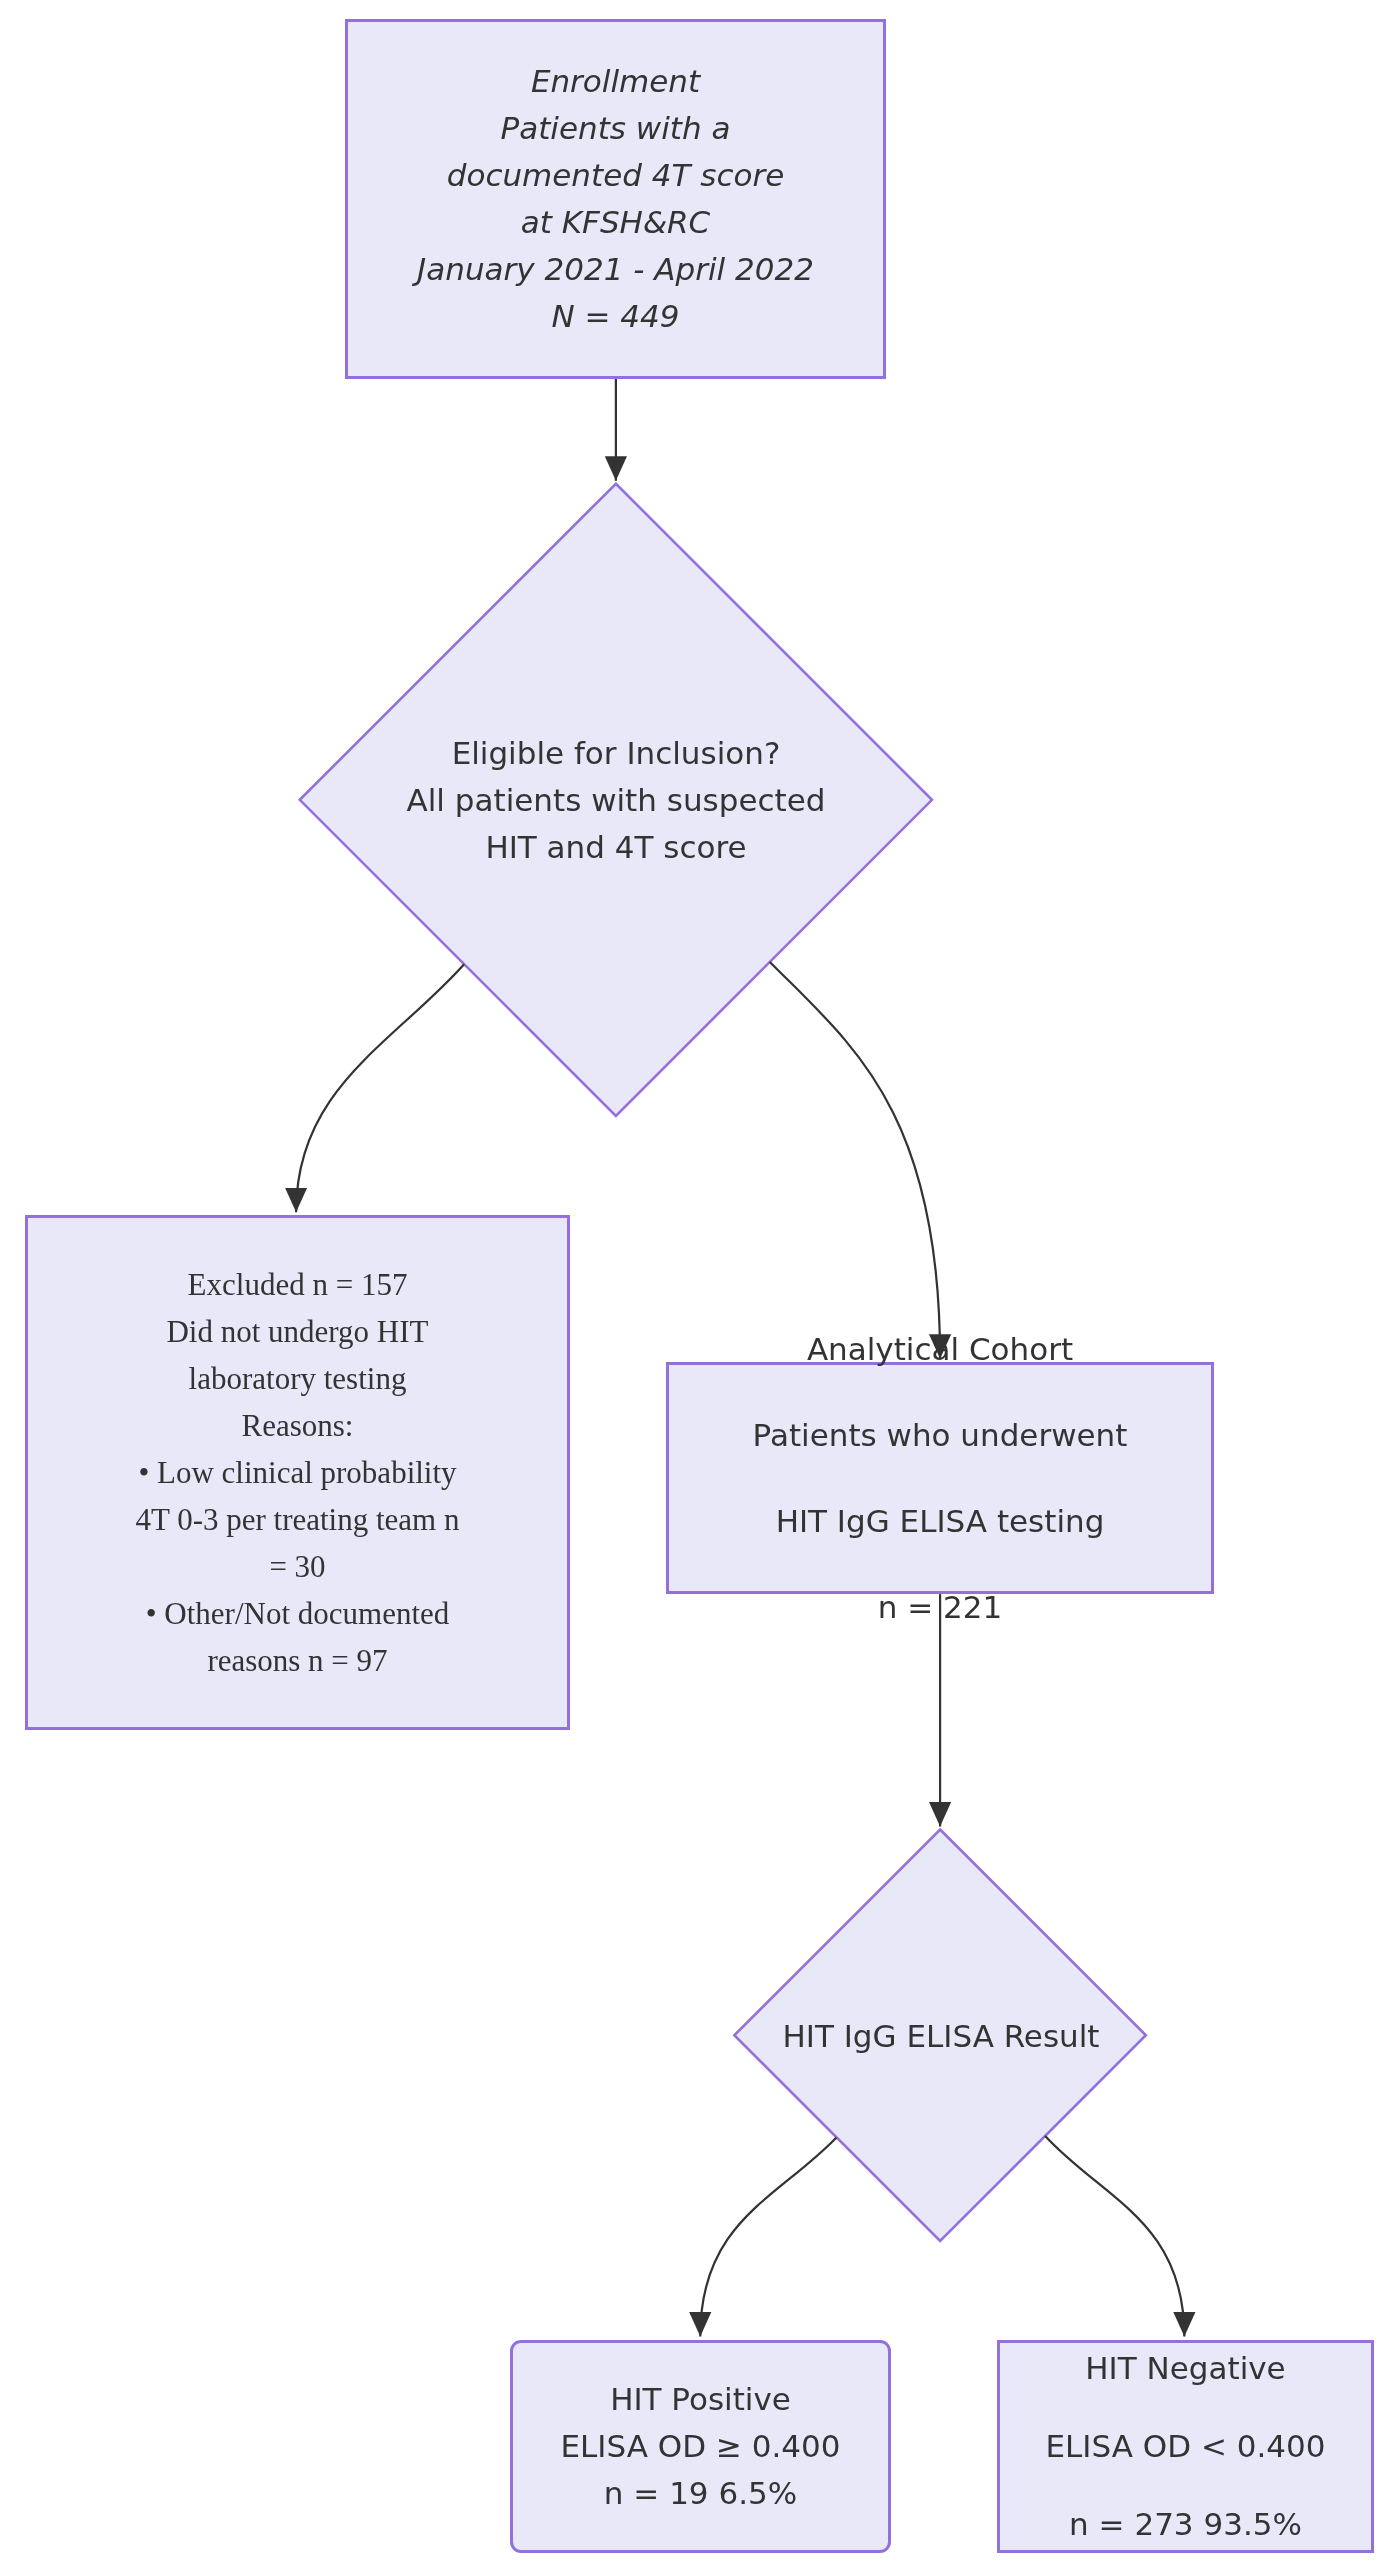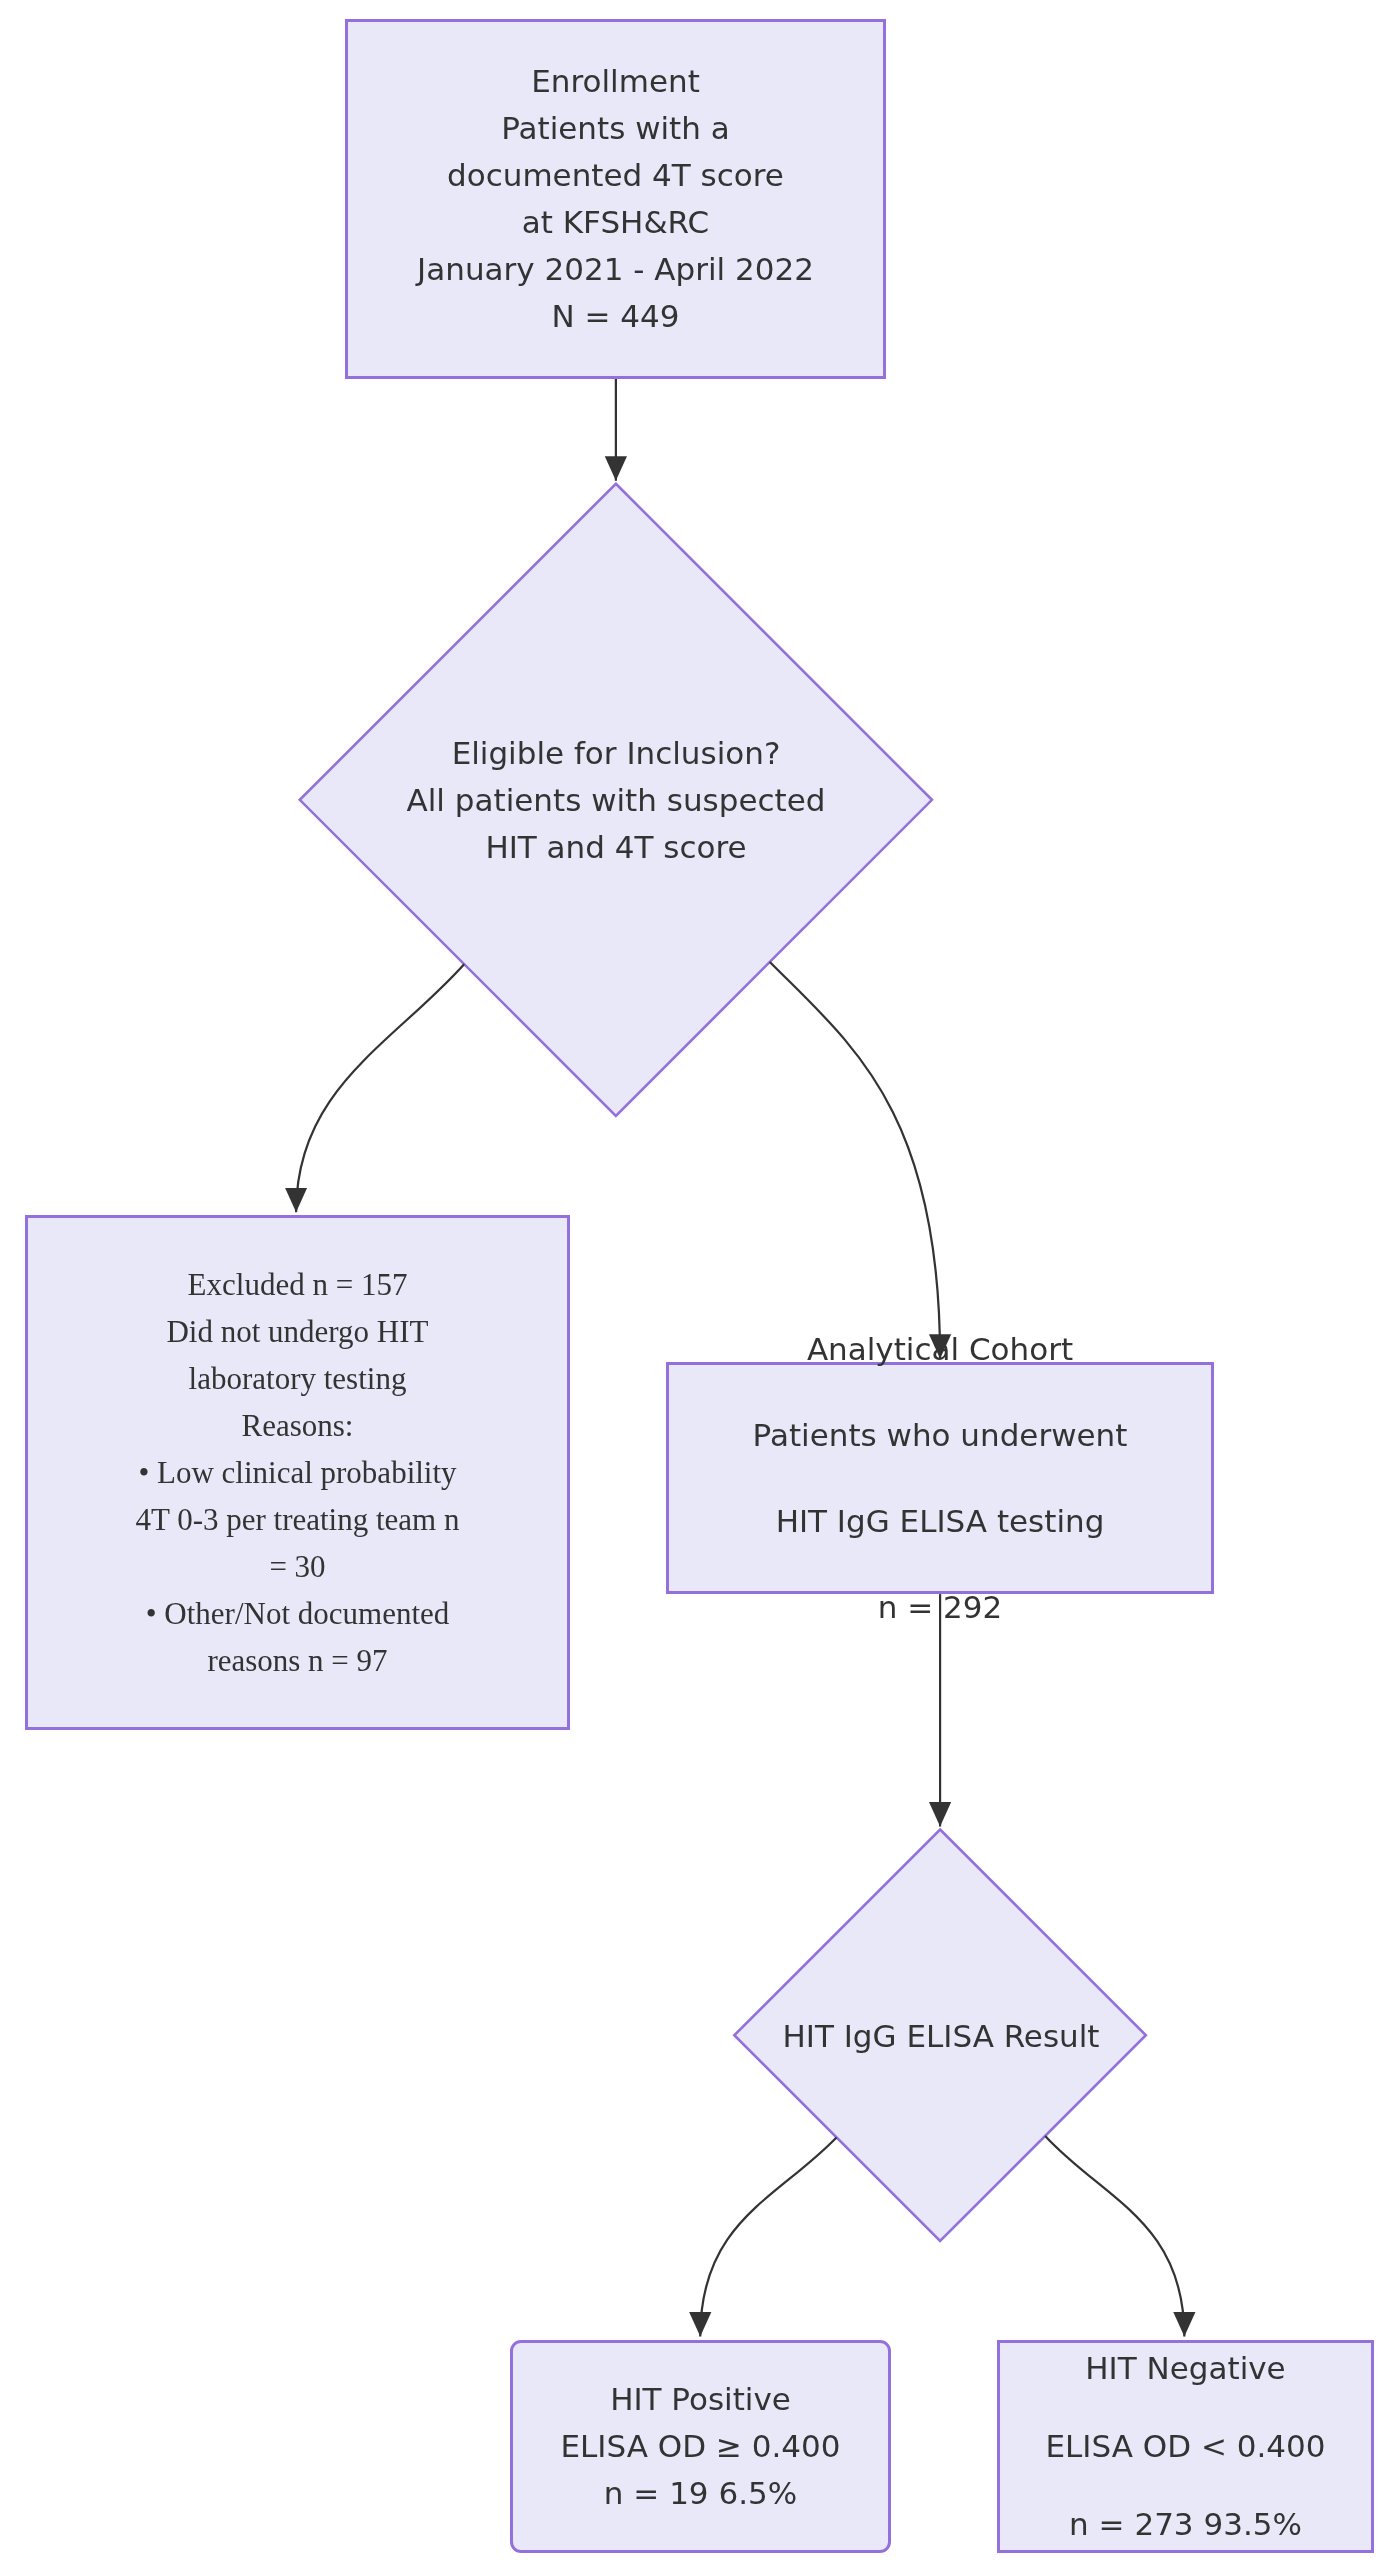--- a/index.html
+++ b/index.html
@@ -43,21 +43,21 @@
     text-align: right;
     pointer-events: none;
   }
   .node-line {
     font-size: 31px;
     line-height: 47px;
     white-space: nowrap;
     color: #333333;
   }
   
-  #box-enrollment { left: 345px; top: 18.5px;   width: 541px; height: 360px; }
+  #box-enrollment { left: 345px; top: 18.5px;   width: 541px; height: 360px; font-style: italic; }
   #box-excluded   { left: 25px;  top: 1215px; width: 545px; height: 515px; font-family: Liberation Serif, serif; }
   #box-analytical { left: 666px; top: 1362px; width: 548px; height: 232px; gap: 39px; }
   #box-positive   { left: 510px; top: 2340px; width: 381px; height: 213px; border-radius: 11px; }
   #box-negative   { left: 997px;top: 2340px; width: 377px; height: 213px; gap: 31px; }
   #label-eligibility { left: 300px; top: 484px;  width: 632px; height: 632px; }
   #label-result      { left: 735px; top: 1830px; width: 412px; height: 412px; }
 </style>
 </head>
 <body>
 
@@ -105,21 +105,21 @@
     <div class="node-line">4T 0-3 per treating team n</div>
     <div class="node-line">= 30</div>
     <div class="node-line">• Other/Not documented</div>
     <div class="node-line">reasons n = 97</div>
   </div>
 
   <div id="box-analytical" class="node-box">
     <div class="node-line">Analytical Cohort</div>
     <div class="node-line">Patients who underwent</div>
     <div class="node-line">HIT IgG ELISA testing</div>
-    <div class="node-line">n = 292</div>
+    <div class="node-line">n = 221</div>
   </div>
 
   <div id="label-result" class="diamond-label">
     <div class="node-line">HIT IgG ELISA Result</div>
   </div>
 
   <div id="box-positive" class="node-box">
     <div class="node-line">HIT Positive</div>
     <div class="node-line">ELISA OD ≥ 0.400</div>
     <div class="node-line">n = 19 6.5%</div>

